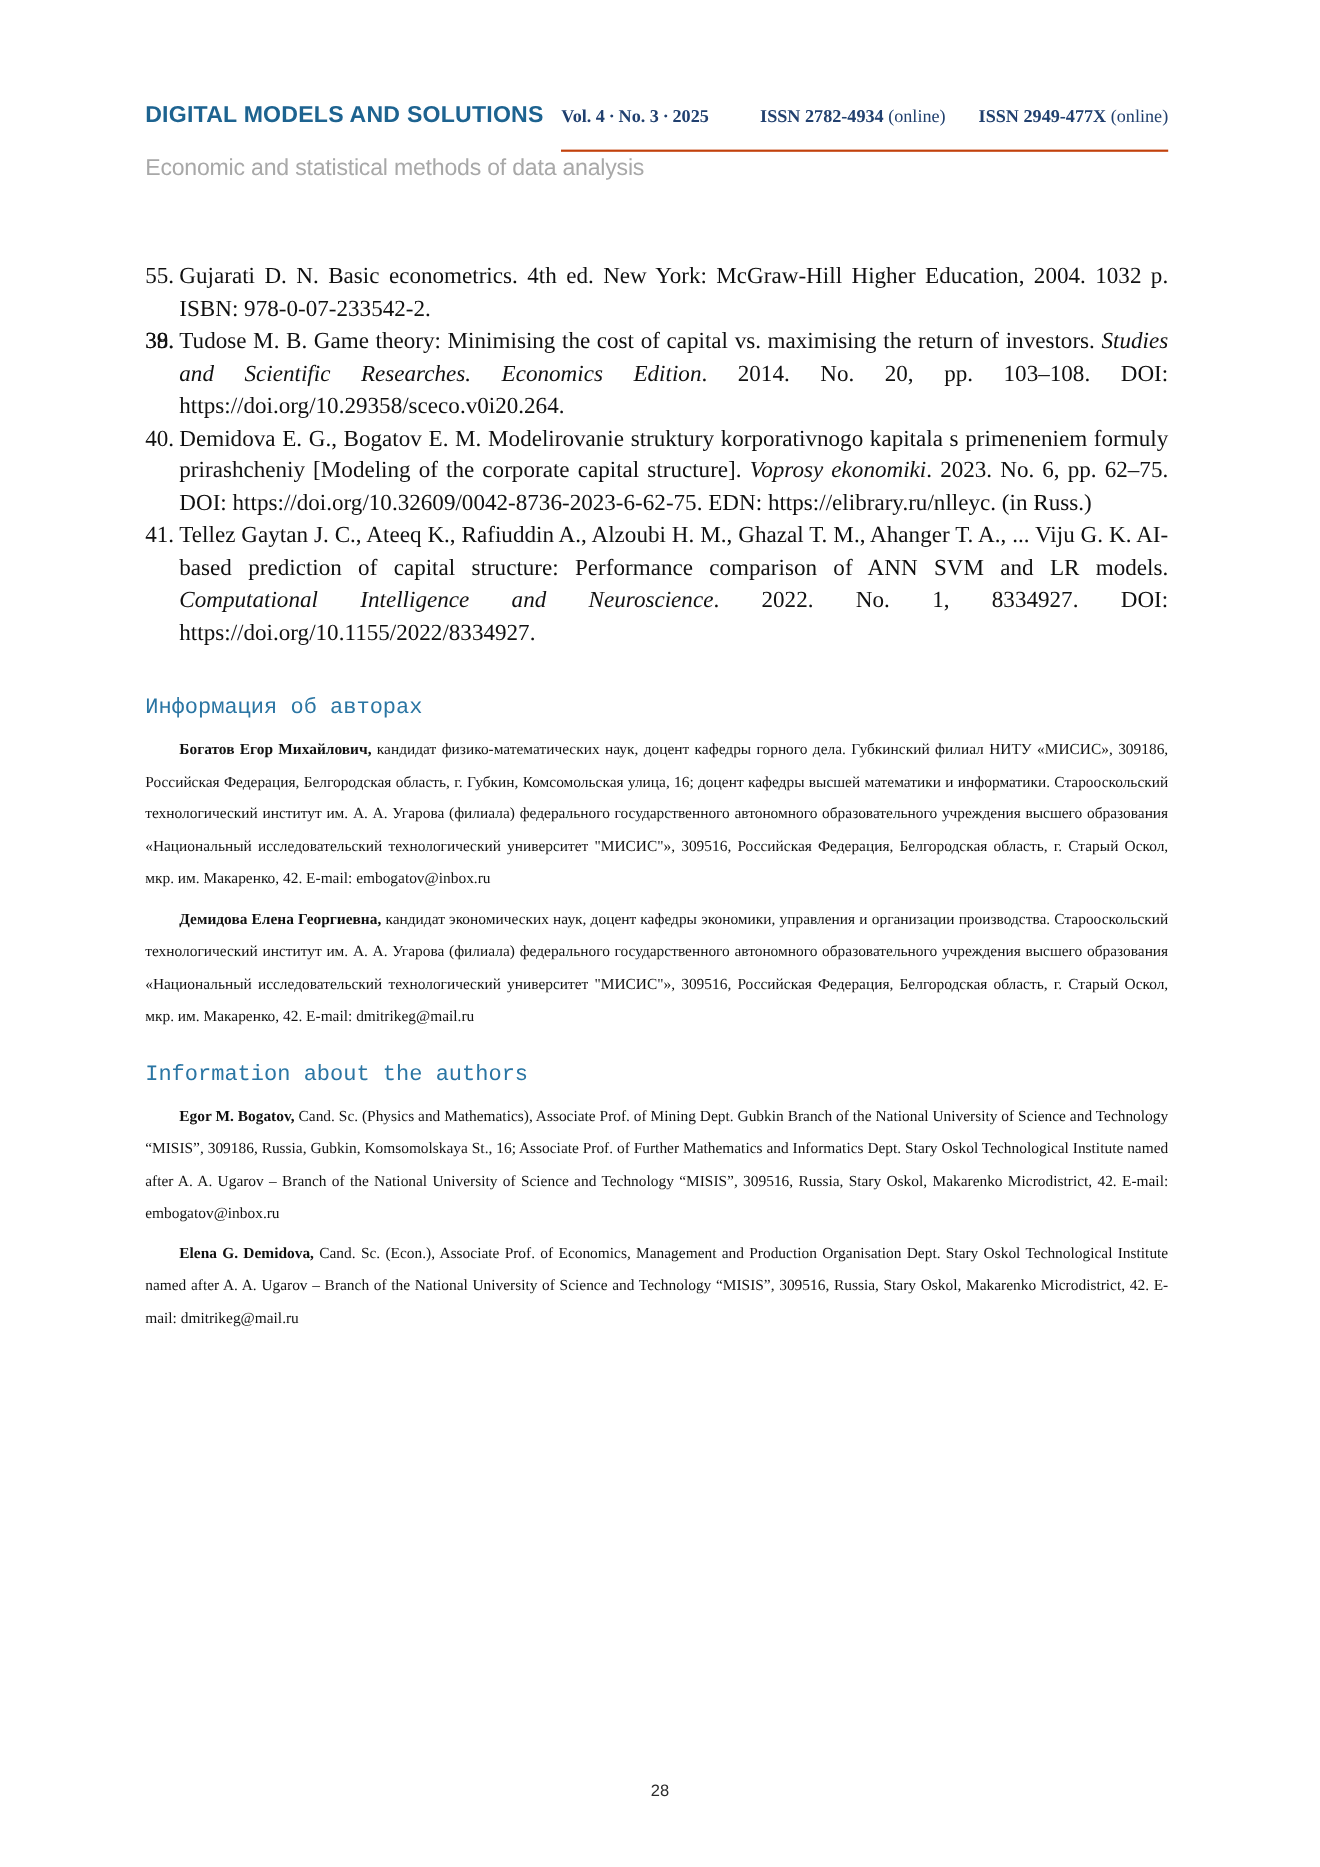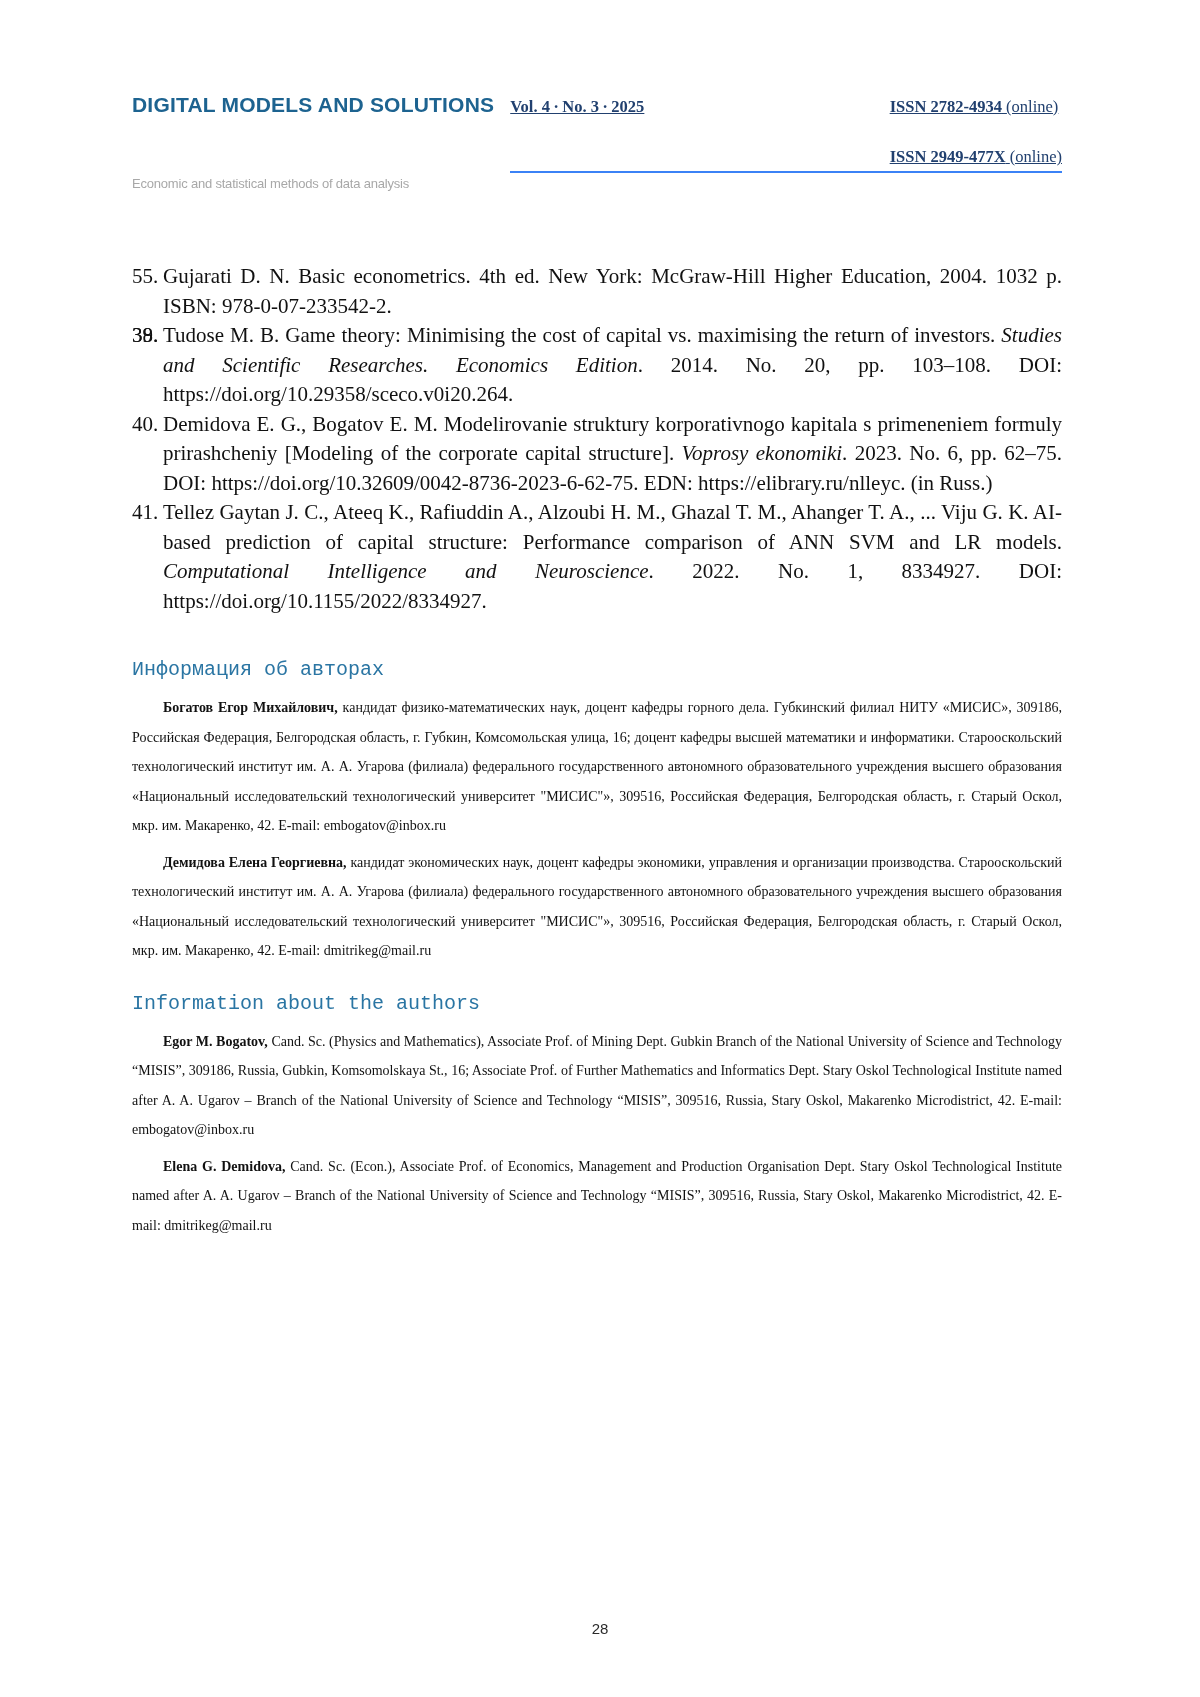--- a/index.html
+++ b/index.html
@@ -27,34 +27,33 @@
     letter-spacing: 0.2px;
     color: #1d6390;
     white-space: nowrap;
   }
   .header-meta {
     flex: 1;
     margin-left: 16px;
     display: flex;
     justify-content: space-between;
     align-items: baseline;
-    border-bottom: 2px solid #3b82f6;
-    padding-bottom: 4px;
+    border-bottom: 2px solid #c2410c;
+    padding-bottom: 20px;
     font-size: 16.5px;
     color: #21406f;
     white-space: nowrap;
-    text-decoration: underline;
   }
   .issue-info { font-weight: bold; }
-  .issn-group { display: inline-flex; gap: 30px; flex-direction: column; }
+  .issn-group { display: inline-flex; gap: 30px; }
   .issn-item .issn-num { font-weight: bold; }
   .subtitle {
     margin-top: 3px;
     font-family: "Liberation Sans", sans-serif;
-    font-size: 13px;
+    font-size: 21px;
     color: #a8a8a8;
     letter-spacing: -0.2px;
   }
   
   .refs { margin-top: 71px; }
   .ref {
     position: relative;
     padding-left: 31px;
     text-align: justify;
     font-size: 21px;

